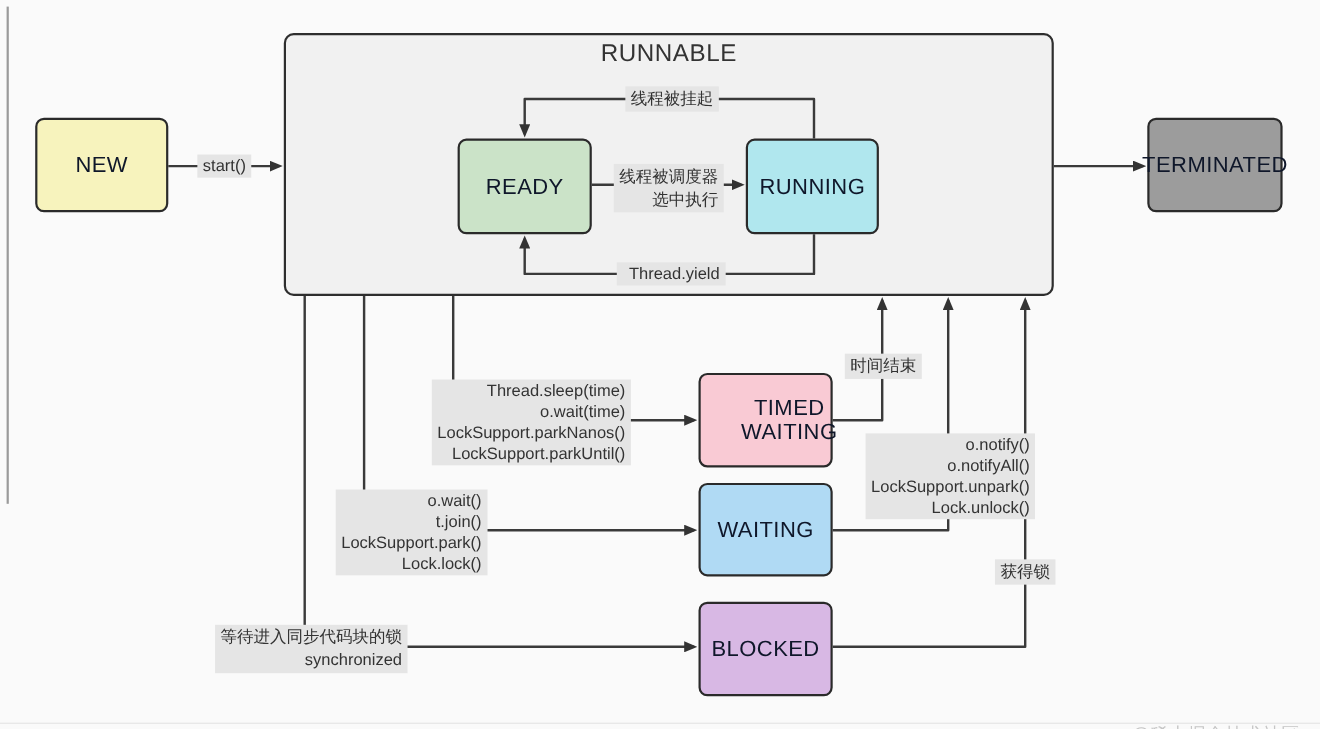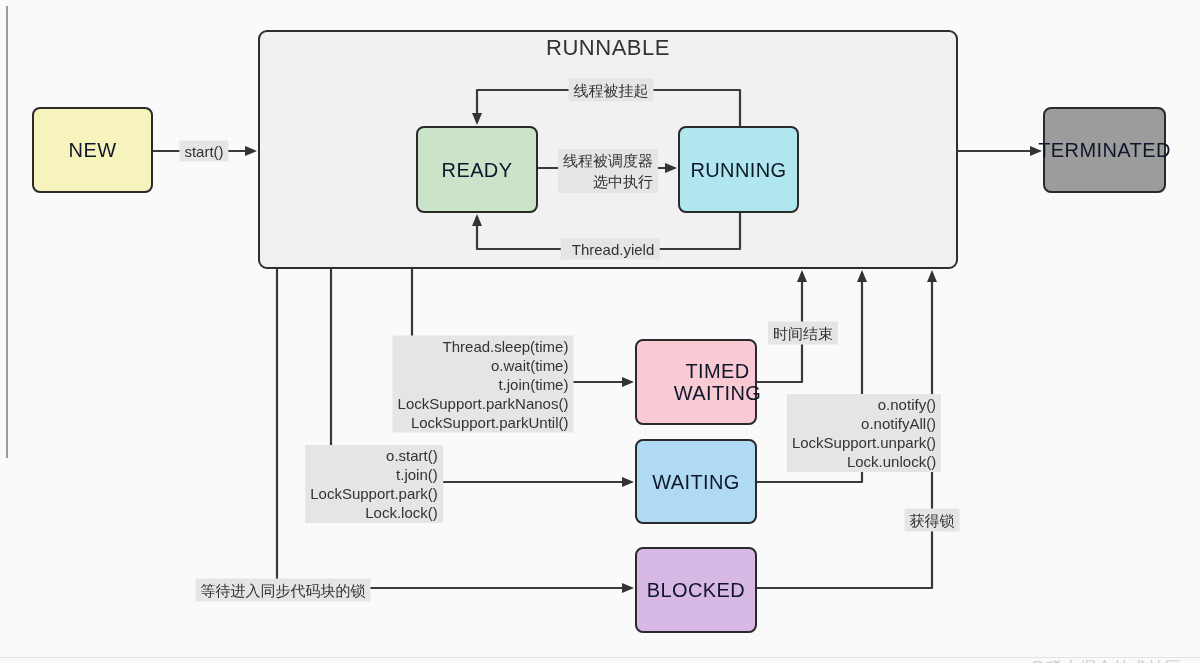--- a/index.html
+++ b/index.html
@@ -113,42 +113,42 @@
   <div class="lbl cjk" style="left:608px;top:171px;">
     <div>线程被调度器</div>
     <div>选中执行</div>
   </div>
 
   <div class="lbl" style="left:610px;top:249px;padding-left:11px;">Thread.yield</div>
 
   <div class="lbl" style="left:467px;top:384px;margin-left:16px;">
     <div>Thread.sleep(time)</div>
     <div>o.wait(time)</div>
-    <div>t.join(time)</div>
     <div>LockSupport.parkNanos()</div>
     <div>LockSupport.parkUntil()</div>
   </div>
 
   <div class="lbl cjk" style="left:803px;top:333px;">时间结束</div>
 
   <div class="lbl" style="left:374px;top:484px;">
-    <div>o.start()</div>
+    <div>o.wait()</div>
     <div>t.join()</div>
     <div>LockSupport.park()</div>
     <div>Lock.lock()</div>
   </div>
 
   <div class="lbl" style="left:864px;top:433px;">
     <div>o.notify()</div>
     <div>o.notifyAll()</div>
     <div>LockSupport.unpark()</div>
     <div>Lock.unlock()</div>
   </div>
 
   <div class="lbl cjk" style="left:283px;top:590px;">
     <div>等待进入同步代码块的锁</div>
+    <div>synchronized</div>
   </div>
 
   <div class="lbl cjk" style="left:932px;top:520px;">获得锁</div>
 
   <div class="watermark">@稀土掘金技术社区</div>
 
 </div>
 
 </body></html>

